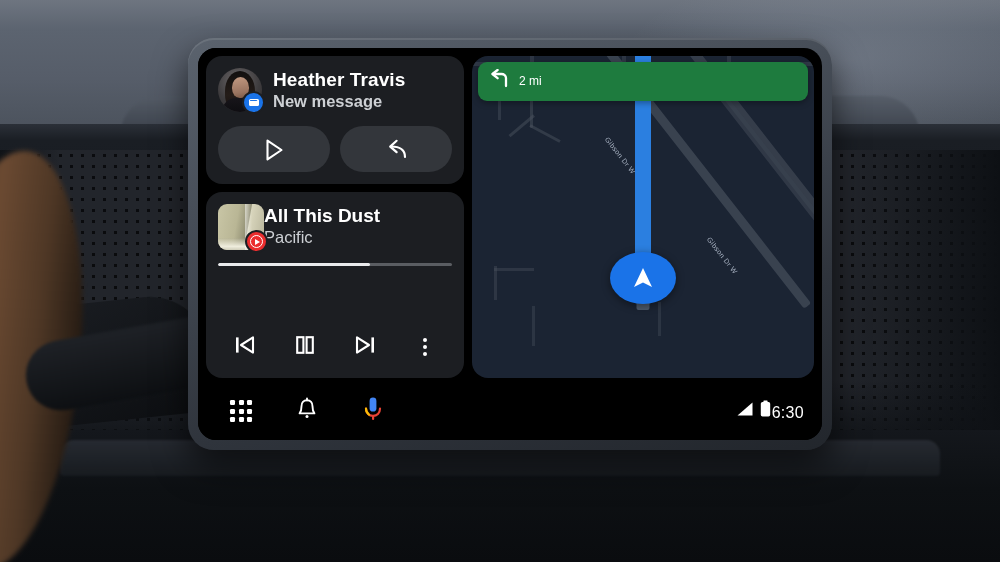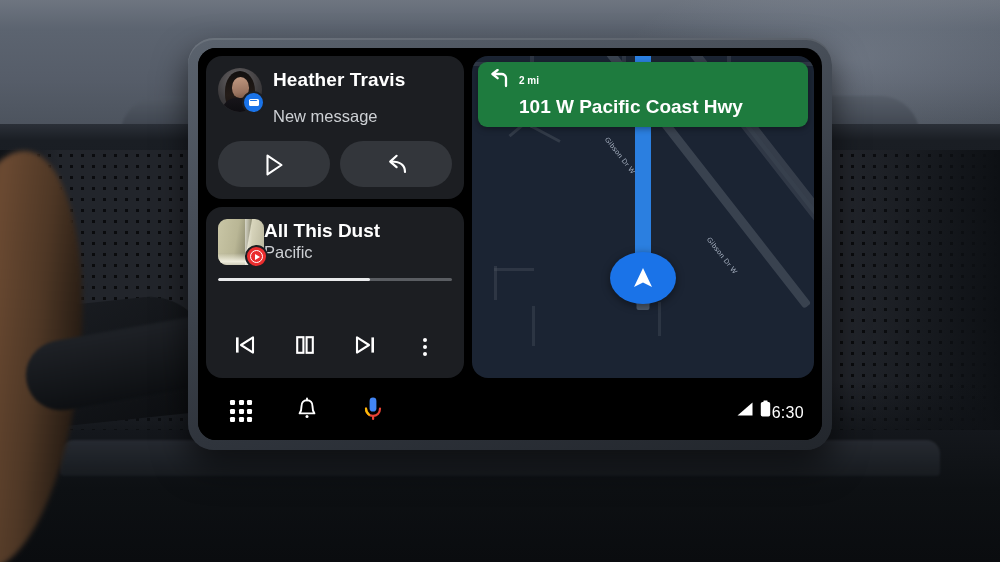--- a/index.html
+++ b/index.html
@@ -164,22 +164,22 @@
     box-sizing:border-box;
     clip-path: polygon(0 0, 50% 100%, 100% 0);
   }
   .notif-text { min-width:0; padding-top:1px; }
   .notif-title {
     color:#ffffff; font-size:19px; font-weight:700;
     letter-spacing:.1px; line-height:1.12;
     white-space:nowrap; overflow:hidden; text-overflow:ellipsis;
   }
   .notif-sub {
-    color:#cdd0d4; font-size:16.5px; font-weight:400;
-    line-height:1.2; margin-top:17px;
+    color:#cdd0d4; font-size:16.5px; font-weight:700;
+    line-height:1.2; margin-top:2px;
     white-space:nowrap; overflow:hidden; text-overflow:ellipsis;
   }
   .notif-actions { display:flex; gap:10px; margin-top:14px; }
   .pill {
     flex:1; height:46px;
     background:#33363b;
     border-radius:23px;
     display:flex; align-items:center; justify-content:center;
     cursor:pointer;
   }
@@ -292,21 +292,21 @@
 
   .nav-banner {
     position:absolute; left:6px; top:6px; right:6px;
     background:#1e7b3e;
     border-radius:9px;
     padding:7px 10px 9px 10px;
     box-sizing:border-box;
     box-shadow:0 2px 6px rgba(0,0,0,.35);
   }
   .nav-row1 { display:flex; align-items:center; gap:9px; }
-  .nav-dist { color:#ffffff; font-size:10px; font-weight:700; line-height:1; }
+  .nav-dist { color:#ffffff; font-size:12px; font-weight:400; line-height:1; }
   .nav-street {
     color:#ffffff; font-size:19px; font-weight:700;
     margin-top:5px; margin-left:31px; line-height:1.08;
     white-space:nowrap; overflow:hidden; text-overflow:ellipsis;
   }
   .eta-chip {
     position:absolute; left:50%; transform:translateX(-50%);
     bottom:6px;
     background:#232a30;
     border-radius:11px;
@@ -504,21 +504,20 @@
           <div class="nav-banner">
             <div class="nav-row1">
               <span>
                 <svg width="22" height="19" viewBox="0 0 22 19">
                   <path d="M18 17 L18 9 C18 6.4 16 5 13.4 5 L5.4 5" fill="none" stroke="#ffffff" stroke-width="2.3" stroke-linecap="round" stroke-linejoin="round"></path>
                   <path d="M9.6 1 L4.4 5 L9.6 9.2" fill="none" stroke="#ffffff" stroke-width="2.3" stroke-linecap="round" stroke-linejoin="round"></path>
                 </svg>
               </span>
               <span class="nav-dist">2 mi</span>
             </div>
-            <div class="nav-street">101 W Pacific Coast Hwy</div>
           </div>
 
 
         </div>
       </div>
     </div>
 
     <div class="taskbar">
       <div class="tb-left">
         <div class="tb-btn">

